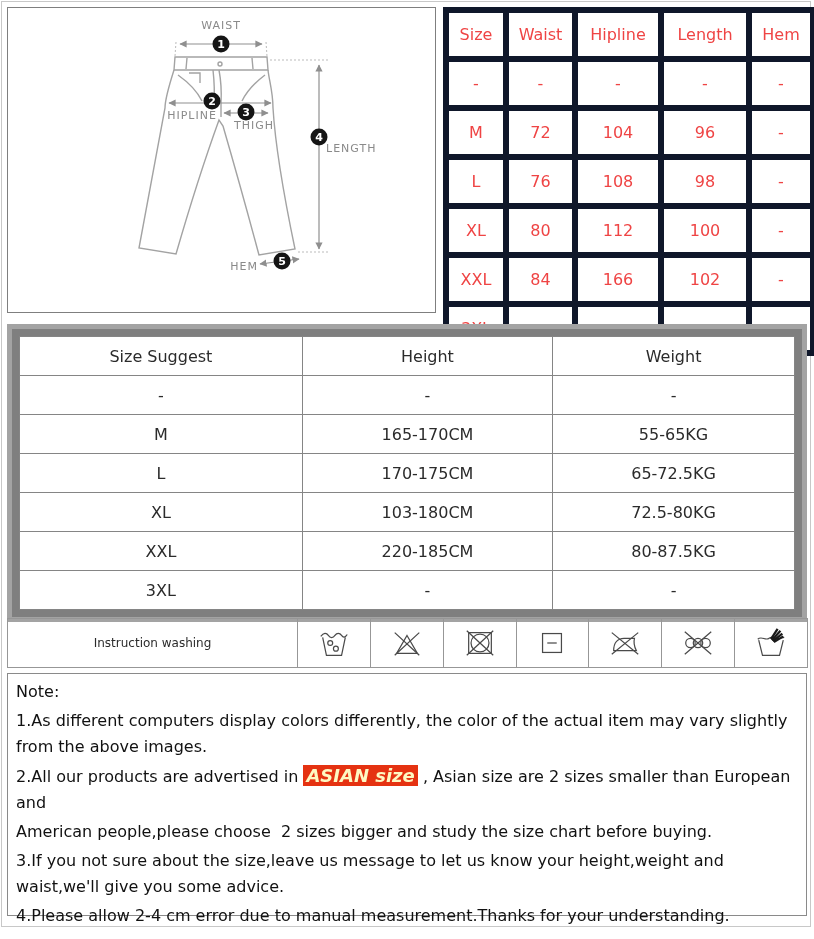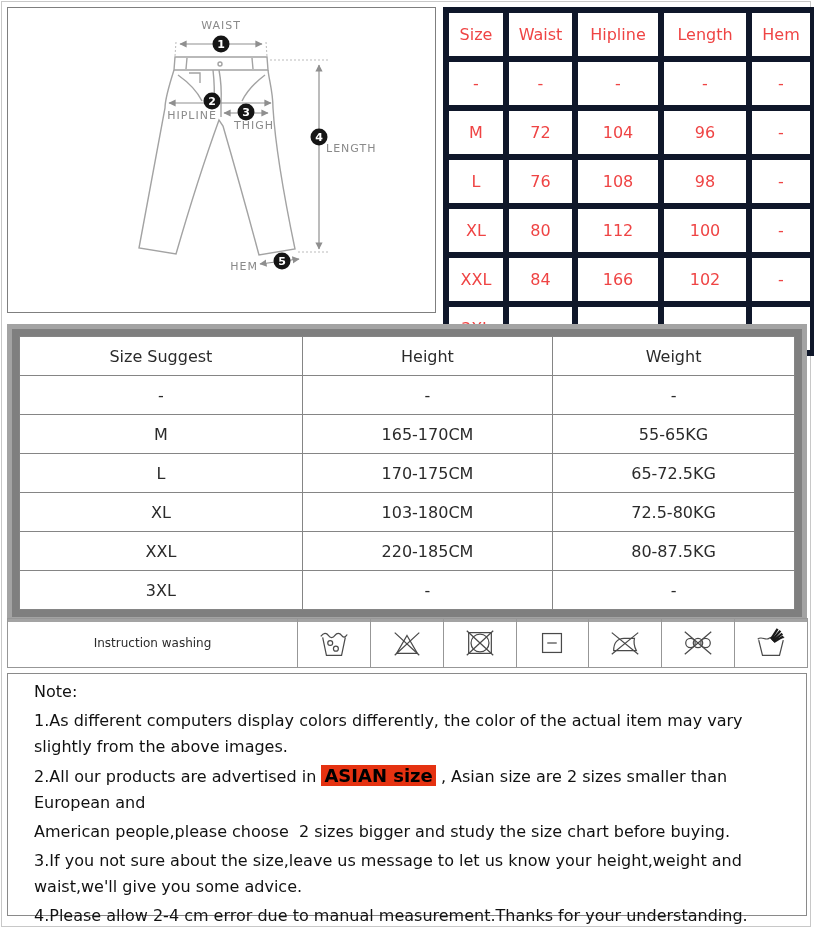--- a/index.html
+++ b/index.html
@@ -27,21 +27,21 @@
   .suggest-table .c3{width:31.2%;}
 
   
   .wash-table{position:absolute;left:7px;top:618px;width:801px;border-collapse:collapse;table-layout:fixed;}
   .wash-table td{border:1px solid #979797;height:48px;text-align:center;vertical-align:middle;padding:0;}
   .wash-label-cell{width:289px;font-size:12px;color:#2b2b2b;}
   .wash-icon{width:34px;height:34px;vertical-align:middle;}
 
   
   .note-box{position:absolute;left:7px;top:673px;width:800px;height:243px;box-sizing:border-box;border:1px solid #8a8a8a;padding:5px 8px 0 8px;background:#fff;}
-  .note-box p{margin:0 0 3px 18px;font-size:16px;line-height:26px;color:#111;white-space:pre-wrap;}
+  .note-box p{margin:0 0 3px 0;font-size:16px;line-height:26px;color:#111;white-space:pre-wrap;}
   .hl{font-weight:bold;font-size:18px;padding:0 3px;}
 
   svg text{font-family:"DejaVu Sans","Liberation Sans",sans-serif;}
   .meas-label{fill:#8a8a8a;font-size:11px;letter-spacing:1px;}
   .num-circle{fill:#151515;}
   .num-text{fill:#ffffff;font-size:11px;font-weight:bold;text-anchor:middle;}
 </style>
 </head>
 <body>
 
@@ -264,17 +264,17 @@
         </g>
       </svg>
     </td>
   </tr>
 </tbody>
   </table>
 
 <div class="note-box">
   <p>Note:</p>
   <p>1.As different computers display colors differently, the color of the actual item may vary slightly from the above images.</p>
-  <p><span>2.All our products are advertised in </span><span class="hl" style="background: rgb(229, 50, 17); color: #000000;">ASIAN size</span><span> , Asian size are 2 sizes smaller than European and</span></p>
+  <p><span>2.All our products are advertised in </span><span class="hl" style="background: rgb(229, 50, 17); color: #fef9c3; font-style: italic;">ASIAN size</span><span> , Asian size are 2 sizes smaller than European and</span></p>
   <p>American people,please choose  2 sizes bigger and study the size chart before buying.</p>
   <p>3.If you not sure about the size,leave us message to let us know your height,weight and waist,we'll give you some advice.</p>
   <p>4.Please allow 2-4 cm error due to manual measurement.Thanks for your understanding.</p>
 </div>
 
 </body></html>

